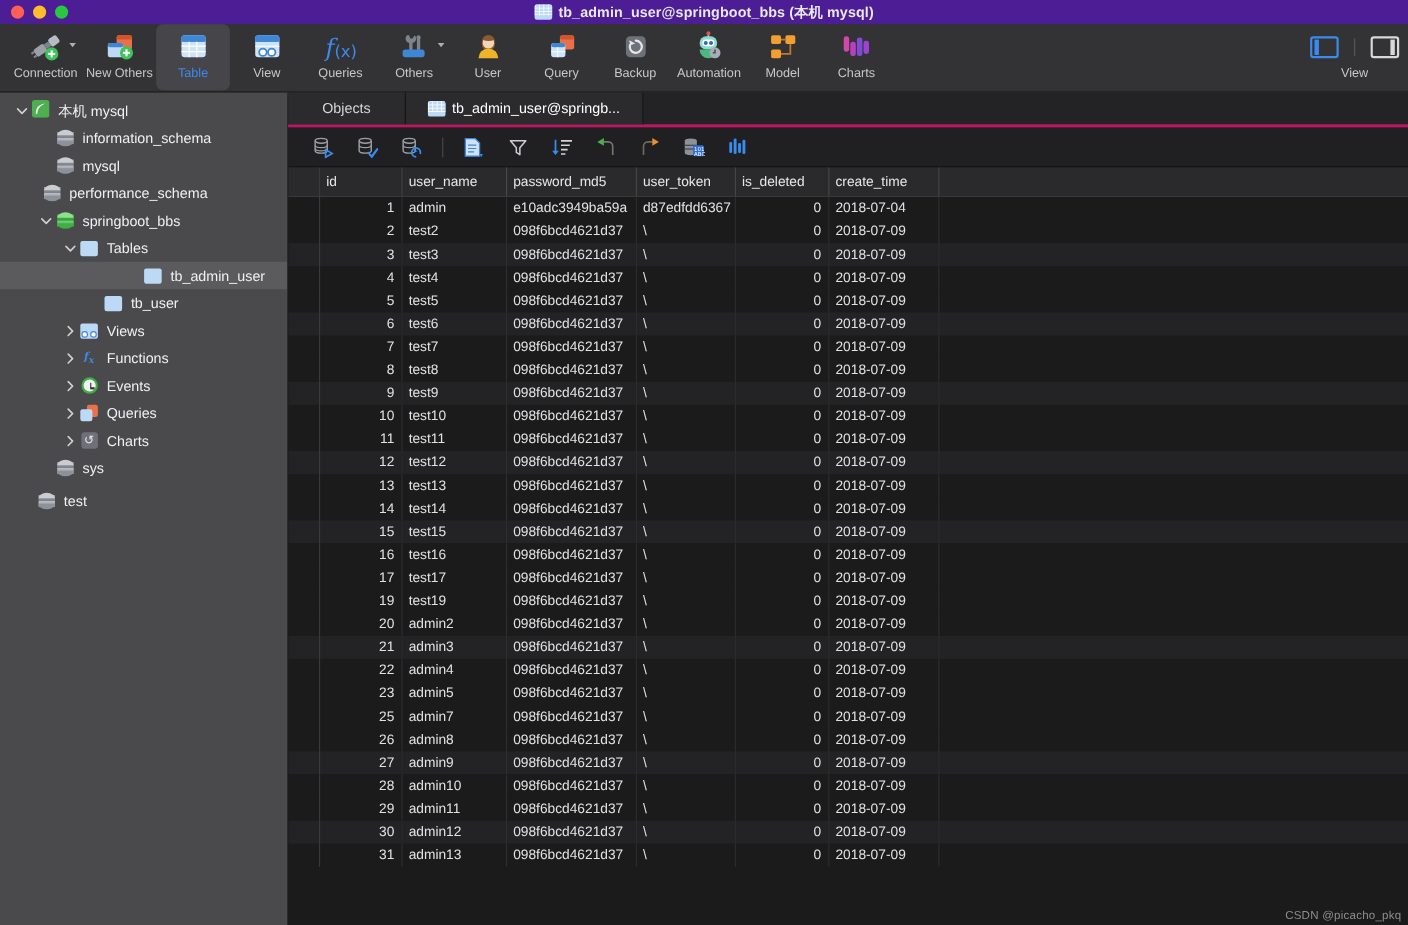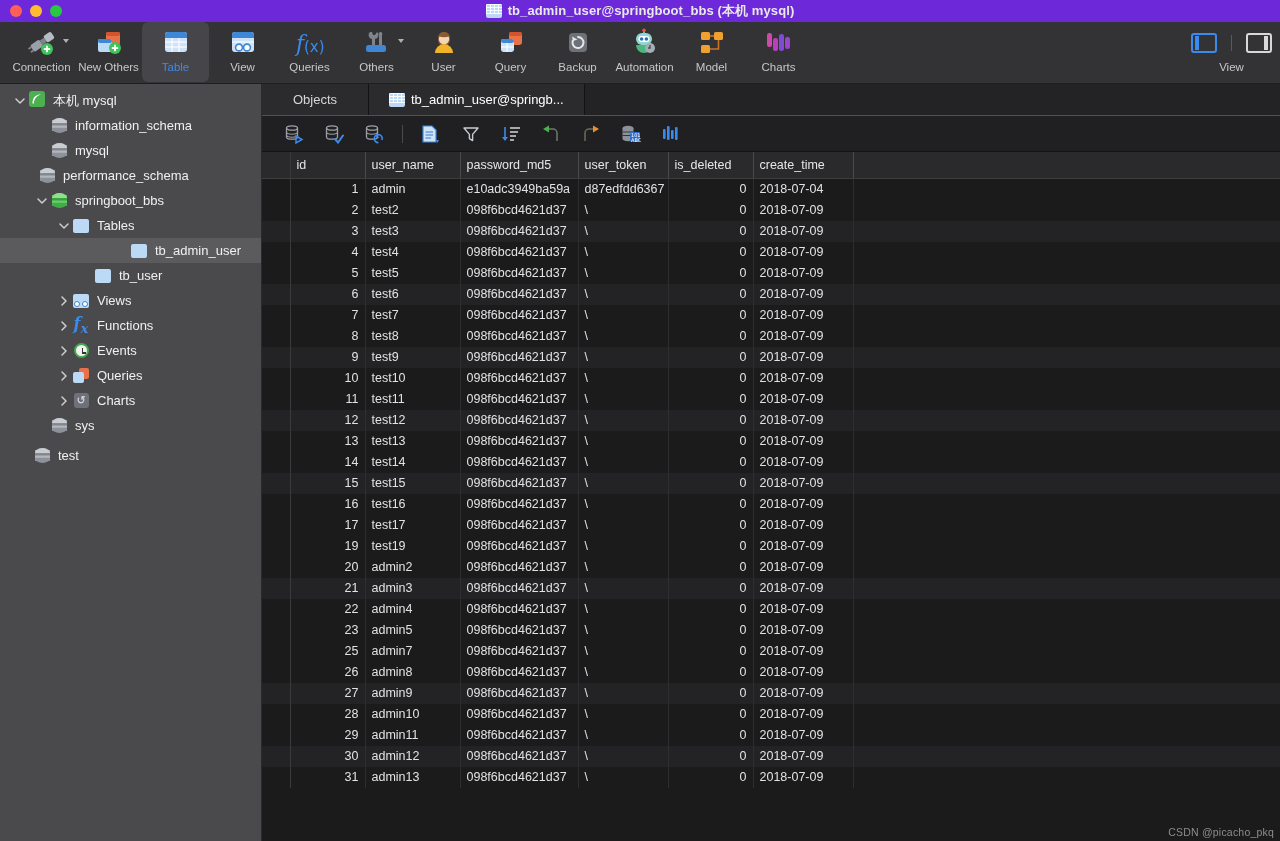--- a/index.html
+++ b/index.html
@@ -7,21 +7,21 @@
     width: 1280px; height: 841px;
     background: #3a3a3c;
     font-family: "Liberation Sans", "DejaVu Sans", sans-serif;
     overflow: hidden;
     -webkit-font-smoothing: antialiased;
   }
   .app { position: relative; width: 1280px; height: 841px; display: flex; flex-direction: column; }
 
   
   .titlebar {
-    height: 22px; background: #6d28d9; position: relative; flex: 0 0 22px;
+    height: 22px; background: #4c1d95; position: relative; flex: 0 0 22px;
     display: flex; 
   }
   .traffic { display: flex; gap: 8px; padding-left: 10px; align-items: center; }
   .dot { width: 12px; height: 12px; border-radius: 50%; display: block; }
   .dot.red { background: #ff5f57; }
   .dot.yellow { background: #febc2e; }
   .dot.green { background: #28c840; }
   .title-center {
     position: absolute; left: 0; right: 0; top: 0; height: 22px;
     display: flex; align-items: center; justify-content: center; gap: 6px;
@@ -98,37 +98,37 @@
     background:
       linear-gradient(to right, rgba(255,255,255,.9) 1px, transparent 1px) 0 0/4px 100%,
       linear-gradient(to bottom, rgba(255,255,255,.9) 1px, transparent 1px) 0 0/100% 3px,
       #bcd9f5; }
 
   .ic-view { width: 16px; height: 14px; border-radius: 2px; overflow: hidden; background: #bcd9f5; position: relative; }
   .ic-view .hd { height: 4px; background: #3e86d6; }
   .ic-view .gl { position: absolute; bottom: 1px; left: 1px; width: 6px; height: 6px; border-radius: 50%; background: #fff; border: 1.5px solid #3e86d6; }
   .ic-view .gl2 { position: absolute; bottom: 1px; right: 1px; width: 6px; height: 6px; border-radius: 50%; background: #fff; border: 1.5px solid #3e86d6; }
 
-  .ic-fx { font-family: "DejaVu Serif", serif; font-style: italic; color: #3b8aed; font-size: 16px; font-weight: bold; line-height: 1; }
+  .ic-fx { font-family: "DejaVu Serif", serif; font-style: italic; color: #3b8aed; font-size: 10px; font-weight: bold; line-height: 1; }
   .ic-clock { width: 15px; height: 15px; border-radius: 50%; background: #f2f2f2; border: 2px solid #3fae46; position: relative; }
   .ic-clock::before { content:""; position:absolute; left:6px; top:3px; width:1.5px; height:5px; background:#333; }
   .ic-clock::after { content:""; position:absolute; left:6px; top:7px; width:4px; height:1.5px; background:#333; }
 
   .ic-query { width: 16px; height: 15px; position: relative; }
   .ic-query .r { position: absolute; right: 0; top: 0; width: 10px; height: 11px; border-radius: 2px; background: #e8714a; }
   .ic-query .r .h { height: 3px; background: #d2532c; border-radius: 2px 2px 0 0; }
   .ic-query .b { position: absolute; left: 0; bottom: 0; width: 11px; height: 11px; border-radius: 2px; background: #bcd9f5; overflow: hidden; }
   .ic-query .b .h { height: 3px; background: #3e86d6; }
 
   .ic-backup { width: 15px; height: 15px; border-radius: 3px; background: #6e7278; display: flex; align-items: center; justify-content: center; color: #e4e6ea; font-size: 11px; }
 
   
   .content { flex: 1; display: flex; flex-direction: column; min-width: 0; background: #1e1e1f; }
 
-  .tabbar { height: 32px; flex: 0 0 32px; background: #232325; display: flex; align-items: stretch; border-bottom: 1px solid #be185d; }
+  .tabbar { height: 32px; flex: 0 0 32px; background: #232325; display: flex; align-items: stretch; border-bottom: 3px solid #be185d; }
   .tab {
     display: flex; align-items: center; justify-content: center; gap: 6px;
     font-size: 13px; color: #d6d6d8; padding: 0 20px;
     border-right: 1px solid #131314; white-space: nowrap;
   }
   .tab.objects { width: 107px; padding: 0; background: #2b2b2d; }
   .tab.active { background: #2b2b2d; color: #ffffff; }
 
   .subtoolbar {
     height: 36px; flex: 0 0 36px; background: #202022;

